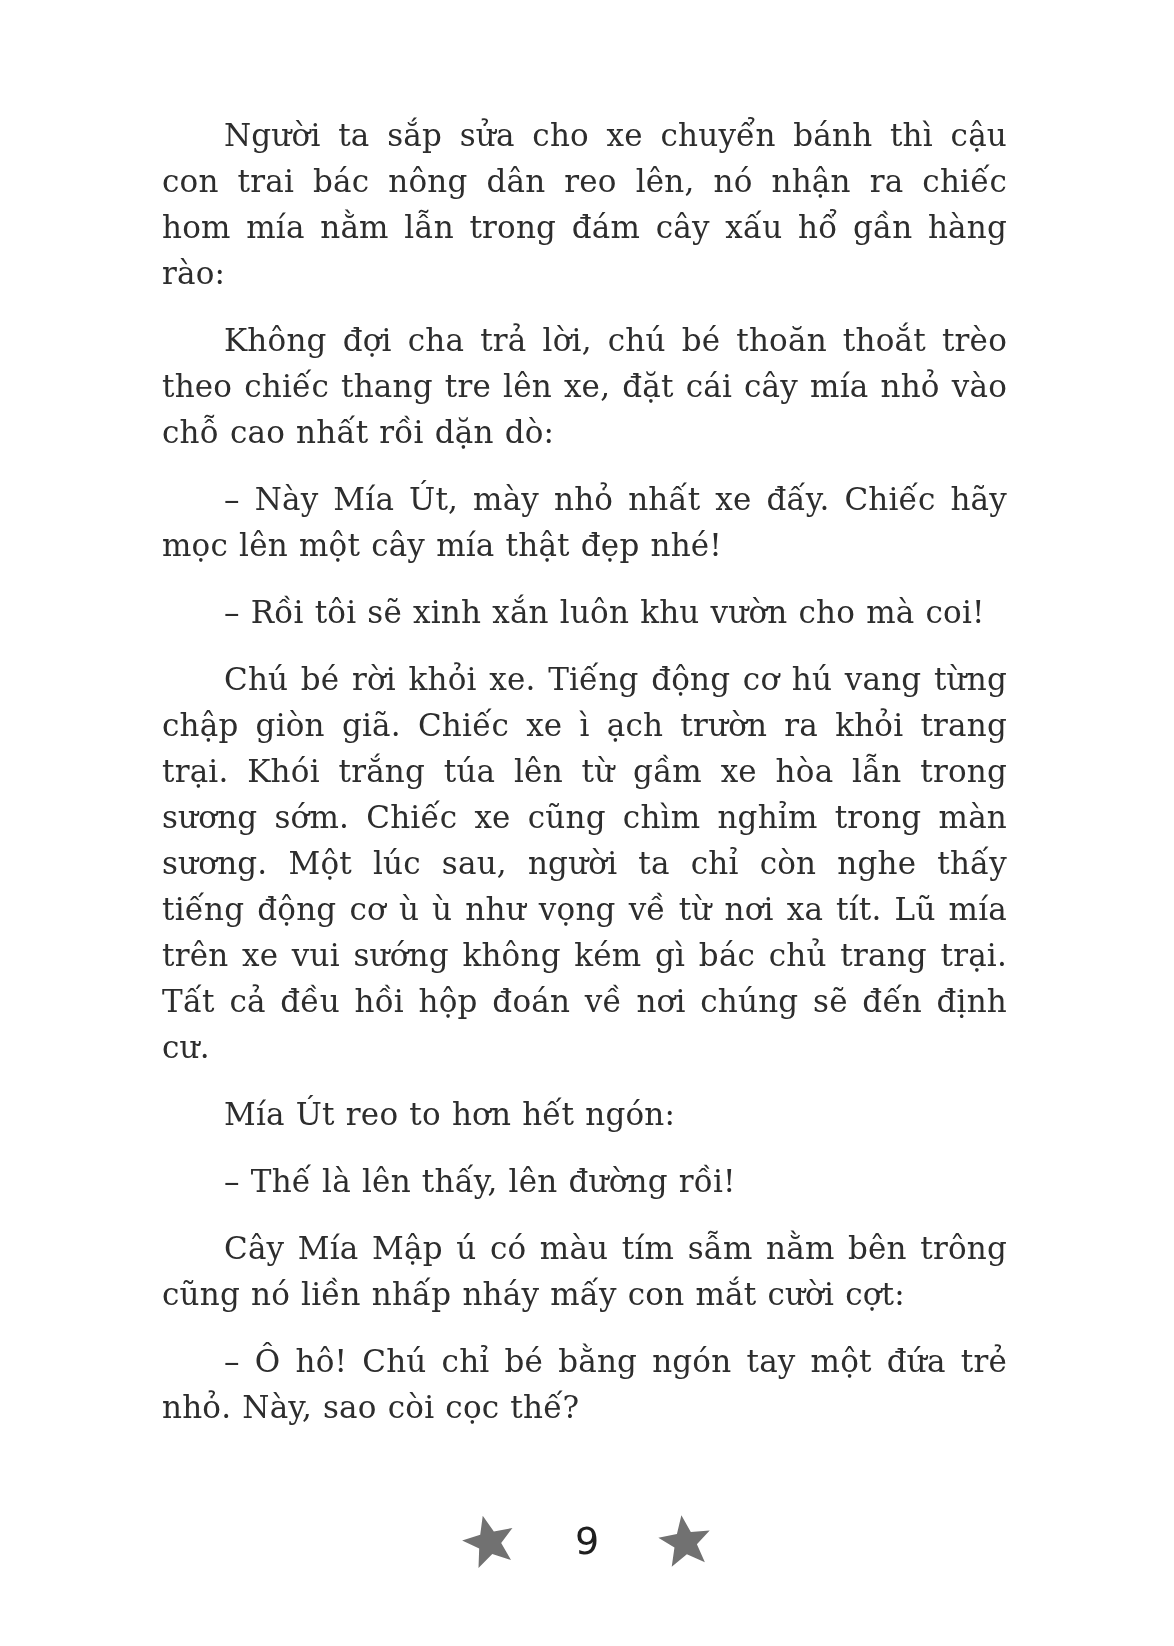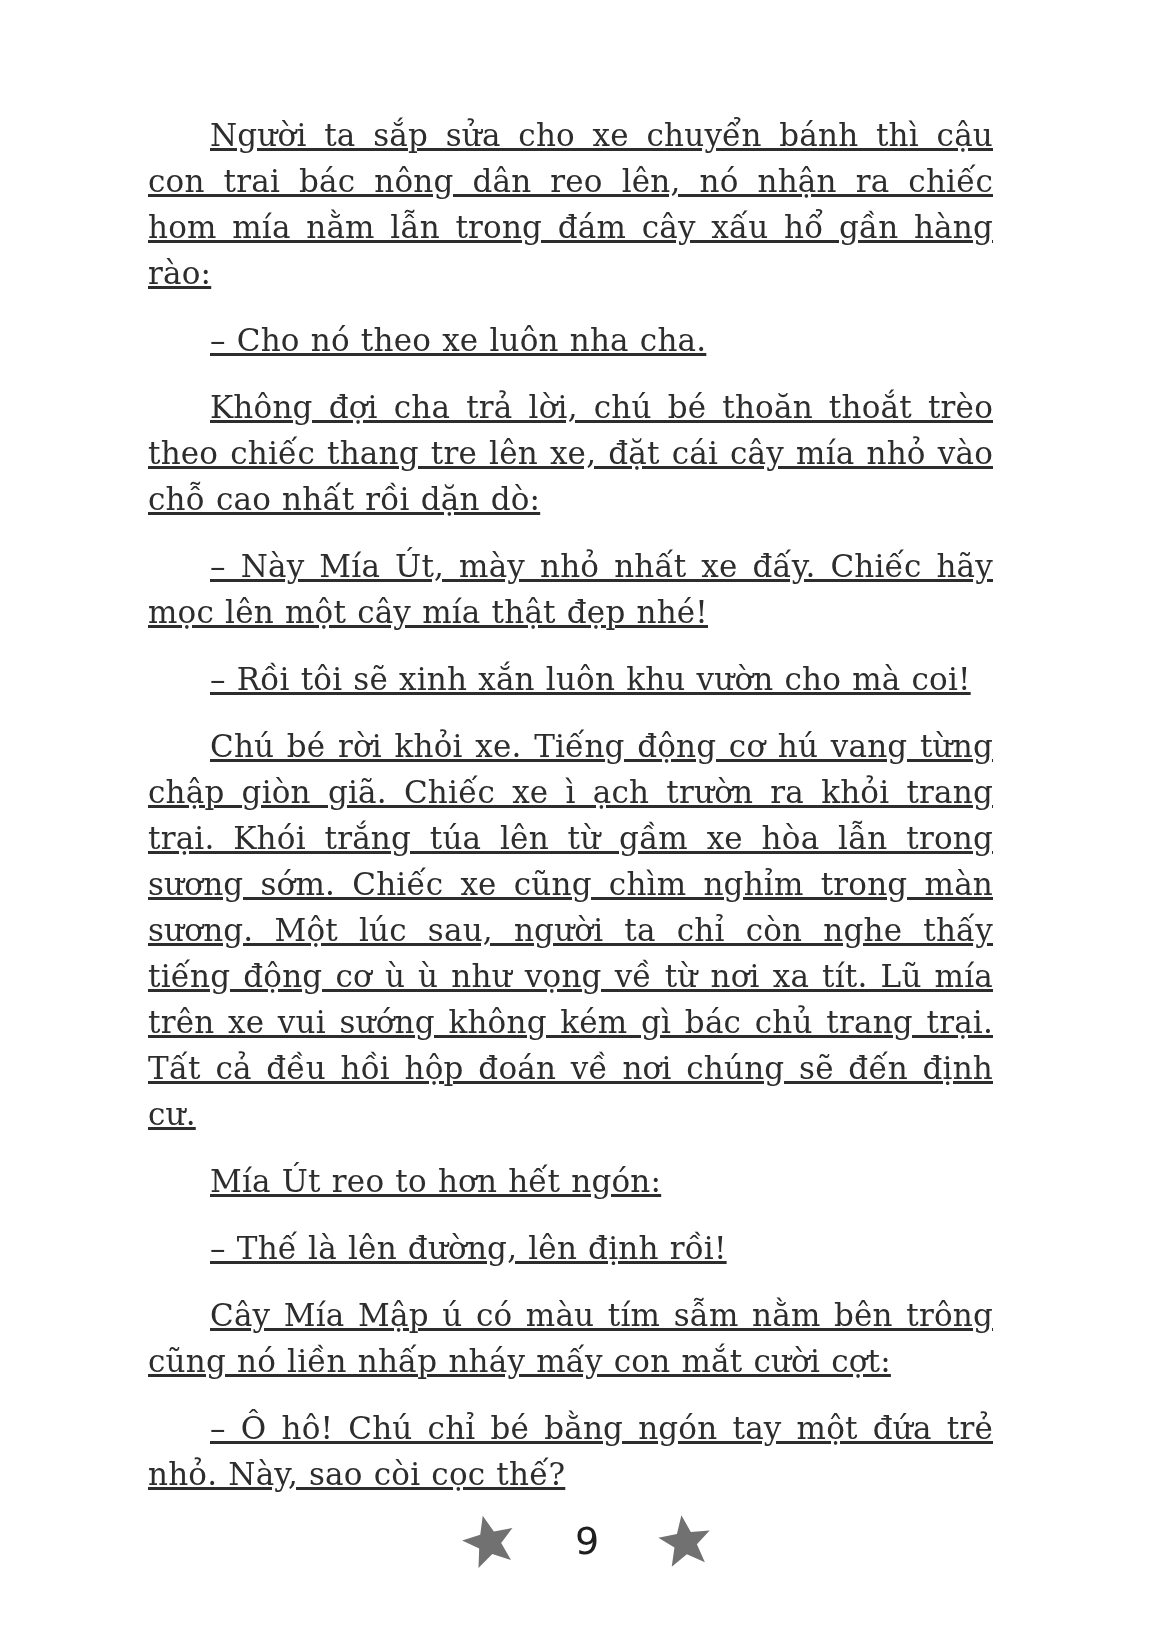--- a/index.html
+++ b/index.html
@@ -13,23 +13,22 @@
     height: 1646px;
     background: #ffffff;
     font-family: "DejaVu Serif", "Liberation Serif", serif;
     color: #2d2d2d;
     box-sizing: border-box;
     overflow: hidden;
   }
   .text-block {
     position: absolute;
     top: 112px;
-    left: 148px;
+    left: 162px;
     width: 845px;
-    text-decoration: underline;
   }
   .text-block p {
     margin: 0 0 21px 0;
     font-size: 31px;
     line-height: 46px;
     text-align: justify;
     text-indent: 62px;
     letter-spacing: 0.2px;
     word-spacing: 1px;
   }
@@ -62,27 +61,26 @@
     font-family: "DejaVu Sans", "Liberation Sans", sans-serif;
   }
 </style>
 </head>
 <body>
 
 <div class="page">
 
   <div class="text-block">
     <p>Người ta sắp sửa cho xe chuyển bánh thì cậu con trai bác nông dân reo lên, nó nhận ra chiếc hom mía nằm lẫn trong đám cây xấu hổ gần hàng rào:</p>
-    <p>– Cho nó theo xe luôn nha cha.</p>
     <p>Không đợi cha trả lời, chú bé thoăn thoắt trèo theo chiếc thang tre lên xe, đặt cái cây mía nhỏ vào chỗ cao nhất rồi dặn dò:</p>
     <p>– Này Mía Út, mày nhỏ nhất xe đấy. Chiếc hãy mọc lên một cây mía thật đẹp nhé!</p>
     <p>– Rồi tôi sẽ xinh xắn luôn khu vườn cho mà coi!</p>
     <p>Chú bé rời khỏi xe. Tiếng động cơ hú vang từng chập giòn giã. Chiếc xe ì ạch trườn ra khỏi trang trại. Khói trắng túa lên từ gầm xe hòa lẫn trong sương sớm. Chiếc xe cũng chìm nghỉm trong màn sương. Một lúc sau, người ta chỉ còn nghe thấy tiếng động cơ ù ù như vọng về từ nơi xa tít. Lũ mía trên xe vui sướng không kém gì bác chủ trang trại. Tất cả đều hồi hộp đoán về nơi chúng sẽ đến định cư.</p>
     <p>Mía Út reo to hơn hết ngón:</p>
-    <p>– Thế là lên đường, lên định rồi!</p>
+    <p>– Thế là lên thấy, lên đường rồi!</p>
     <p>Cây Mía Mập ú có màu tím sẫm nằm bên trông cũng nó liền nhấp nháy mấy con mắt cười cợt:</p>
     <p>– Ô hô! Chú chỉ bé bằng ngón tay một đứa trẻ nhỏ. Này, sao còi cọc thế?</p>
   </div>
 
   <div class="footer">
     <span class="star star-left">
       <svg viewBox="0 0 50 50" xmlns="http://www.w3.org/2000/svg">
         <polygon fill="#717171" points="25,1 31.5,17.5 49,18.5 35.5,29.5 40.5,47 25,37.5 9.5,47 14.5,29.5 1,18.5 18.5,17.5"></polygon>
       </svg>
     </span>

